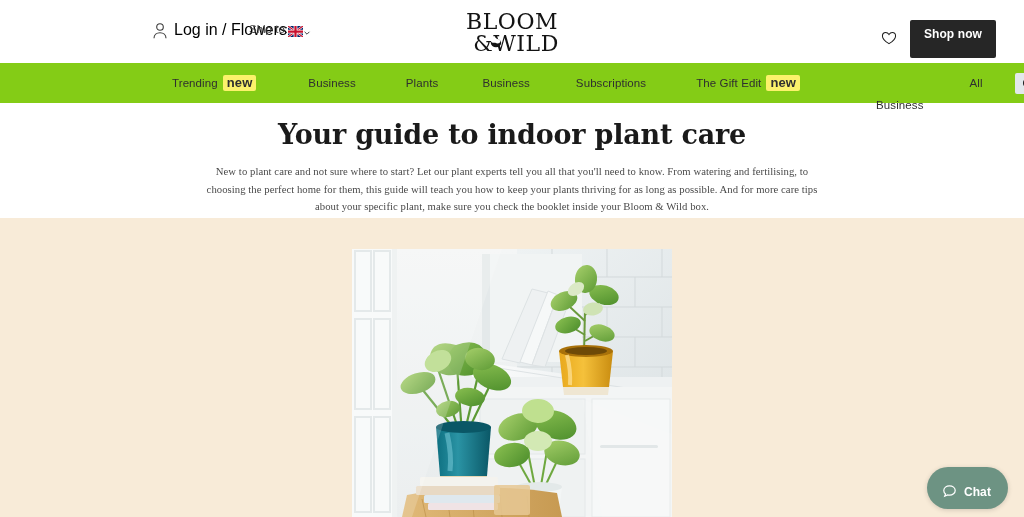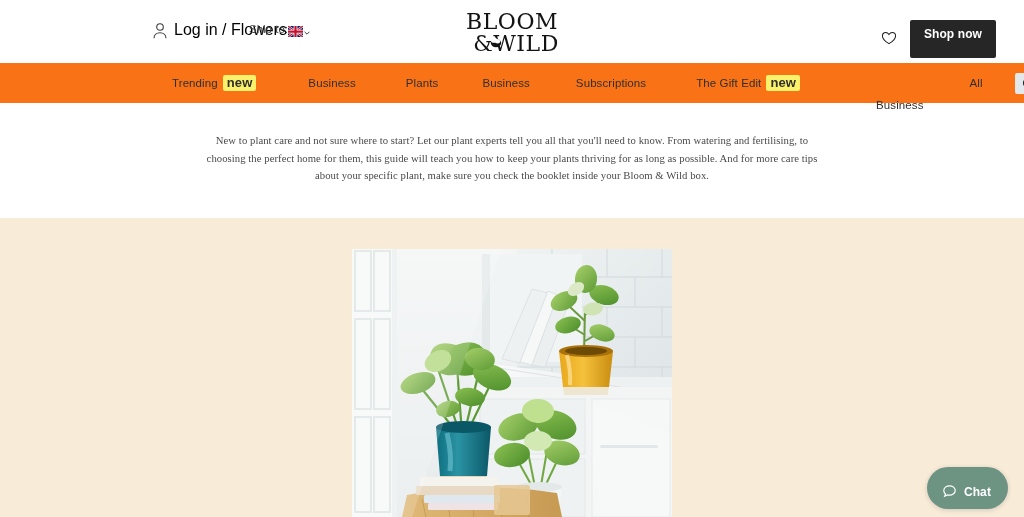--- a/index.html
+++ b/index.html
@@ -72,21 +72,21 @@
     padding: 7px 14px 17px;
     cursor: pointer;
     letter-spacing: .1px;
     font-family: "Liberation Sans", sans-serif;
   }
 
   
   .mainnav {
     position: relative;
     height: 40px;
-    background: #f97316;
+    background: #84cc16;
   }
   .navlist {
     position: absolute;
     left: 172px;
     right: 160px;
     top: 0;
     display: flex;
     align-items: center;
     list-style: none;
     height: 40px;
@@ -270,20 +270,21 @@
       <span>Business</span>
     </li>
     <li class="navitem i7">
       <span>All</span>
     </li>
     <li class="help-chip">Get help fast</li>
   </ul>
 </div>
 
 <div class="hero-text">
+  <h1 class="page-title">Your guide to indoor plant care</h1>
   <p class="page-intro">New to plant care and not sure where to start? Let our plant experts tell you all that you'll need to know. From watering and fertilising, to choosing the perfect home for them, this guide will teach you how to keep your plants thriving for as long as possible. And for more care tips about your specific plant, make sure you check the booklet inside your Bloom &amp; Wild box.</p>
 </div>
 
 <div class="hero-band">
   <div class="hero-photo">
     <svg width="320" height="268" viewBox="0 0 320 268">
       <defs>
         <linearGradient id="wallg" x1="0" y1="0" x2="0" y2="1">
           <stop offset="0" stop-color="#f4f6f6"></stop>
             <stop offset="1" stop-color="#e7ebec"></stop>

